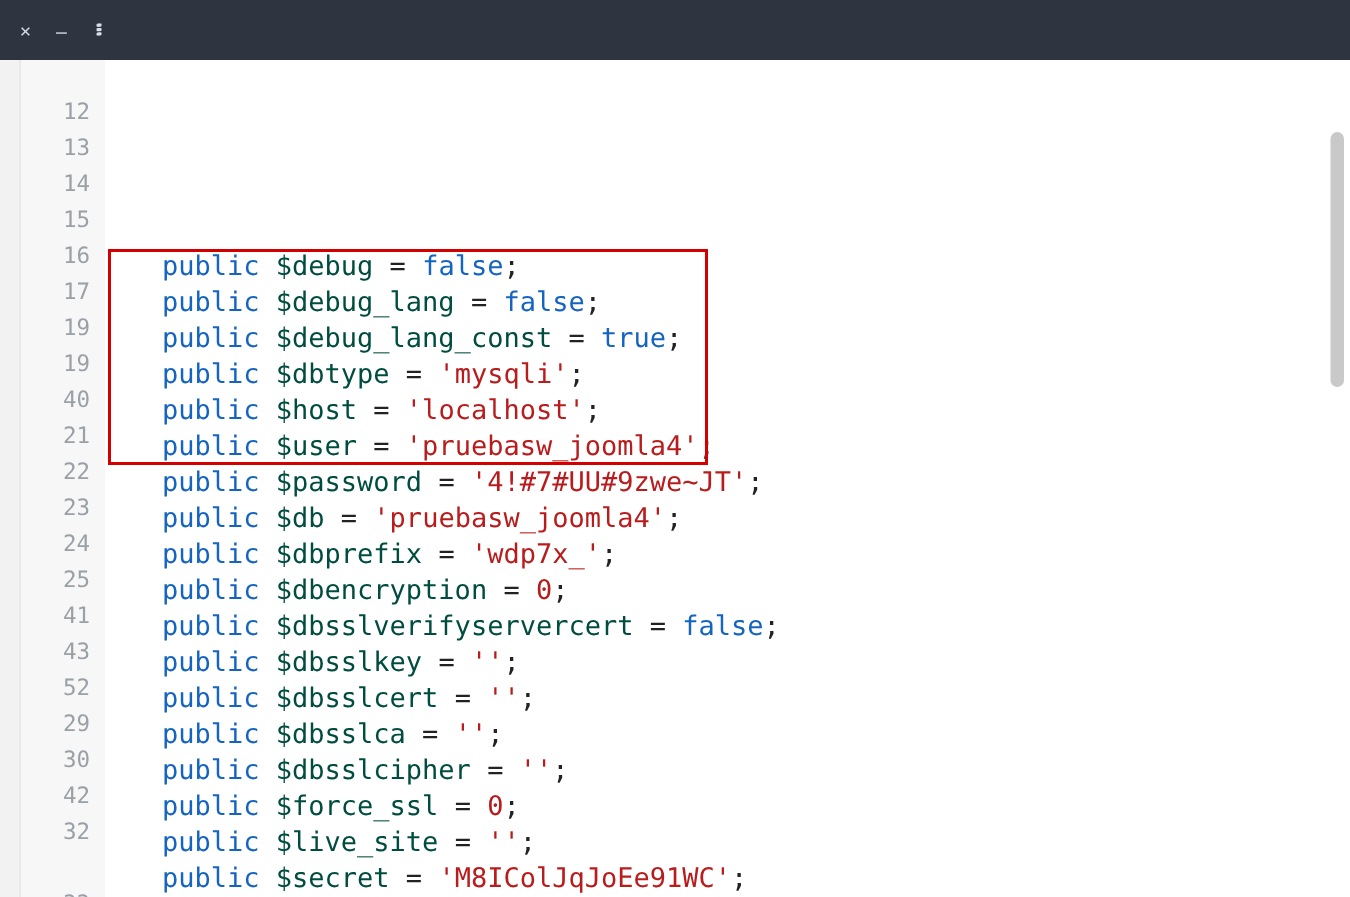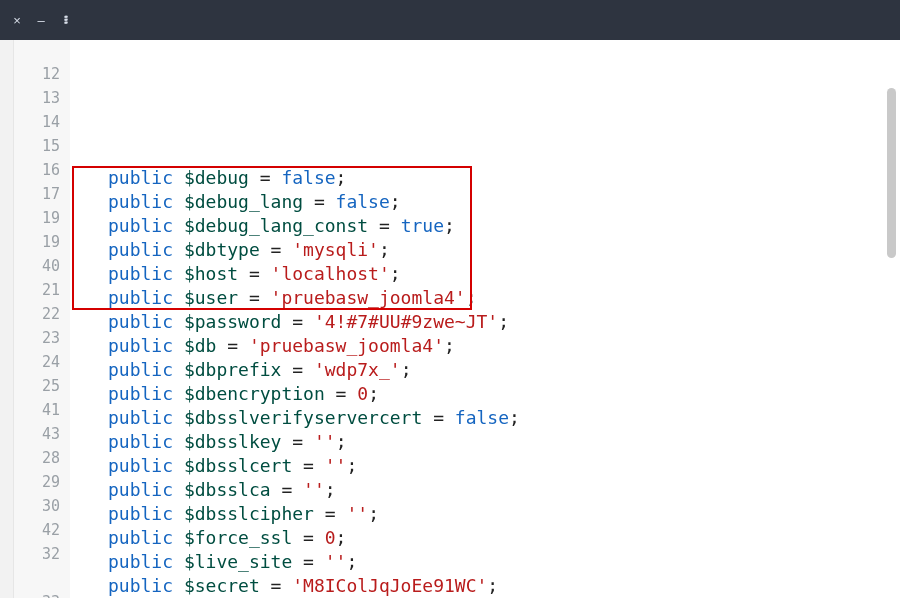--- a/index.html
+++ b/index.html
@@ -47,21 +47,21 @@
         <div>19</div>
         <div>19</div>
         <div>40</div>
         <div>21</div>
         <div>22</div>
         <div>23</div>
         <div>24</div>
         <div>25</div>
         <div>41</div>
         <div>43</div>
-        <div>28</div>
+        <div>52</div>
         <div>29</div>
         <div>30</div>
         <div>42</div>
         <div>32</div>
         <div></div>
         <div>33</div>
       </div>
     <div class="code">
       <div class="codewrap" id="codewrap">
         <div class="highlight-box"></div>

